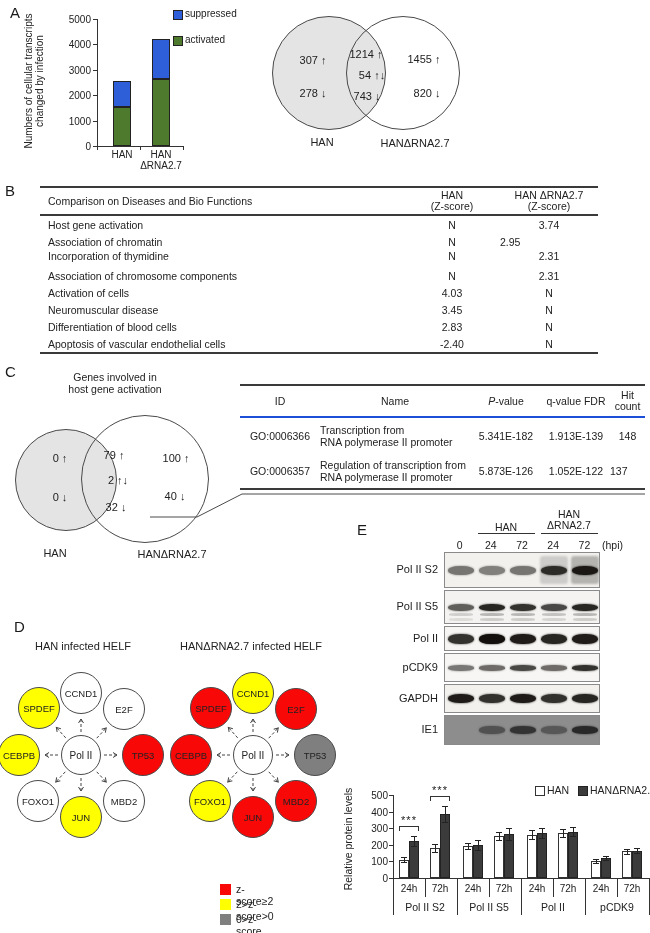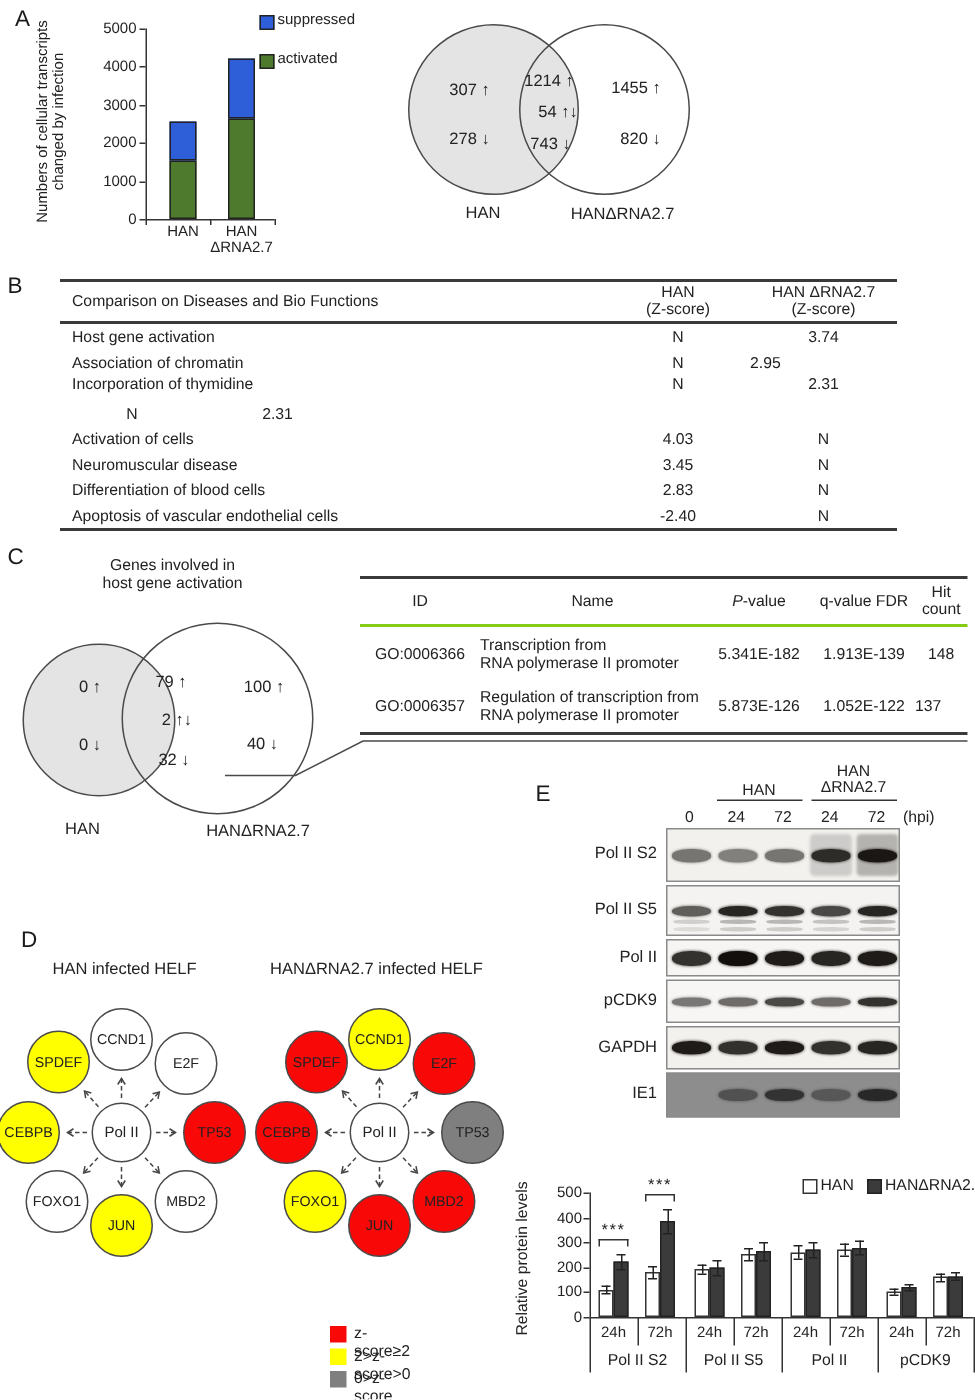--- a/index.html
+++ b/index.html
@@ -62,20 +62,21 @@
           <div style="flex: 1 1 0%; padding-left: 8px;">Association of chromatin</div>
           <div style="width: 96px; text-align: center;">N</div>
           <div style="width: 98px; ">2.95</div>
         </div>
         <div style="display: flex; align-items: flex-start; height: 17px; font-size: 10.5px;">
           <div style="flex: 1 1 0%; padding-left: 8px;">Incorporation of thymidine</div>
           <div style="width: 96px; text-align: center;">N</div>
           <div style="width: 98px; text-align: center;">2.31</div>
         </div>
         <div style="display: flex; align-items: center; height: 17px; font-size: 10.5px;">
+          <div style="flex: 1 1 0%; padding-left: 8px;">Association of chromosome components</div>
           <div style="width: 96px; text-align: center;">N</div>
           <div style="width: 98px; text-align: center;">2.31</div>
         </div>
         <div style="display: flex; align-items: center; height: 17px; font-size: 10.5px;">
           <div style="flex: 1 1 0%; padding-left: 8px;">Activation of cells</div>
           <div style="width: 96px; text-align: center;">4.03</div>
           <div style="width: 98px; text-align: center;">N</div>
         </div>
         <div style="display: flex; align-items: center; height: 17px; font-size: 10.5px;">
           <div style="flex: 1 1 0%; padding-left: 8px;">Neuromuscular disease</div>
@@ -103,21 +104,21 @@
   <div class="circle" style="left:81px;top:415px;width:128px;height:128px;background:transparent;"></div>
   <div class="abs ctr" style="left:25px;top:547px;width:60px;font-size:11px;">HAN</div>
   <div class="abs ctr" style="left:122px;top:548px;width:100px;font-size:11px;">HANΔRNA2.7</div>
   <div class="abs" id="vennC"></div>
 
   <svg width="650" height="933" style="left:0;top:0;pointer-events:none;">
     <polyline points="150,517 197,517 242,494 645,494" fill="none" stroke="#4a4a4a" stroke-width="1"></polyline>
   </svg>
 
   <div class="abs" style="left:240px;top:384px;width:405px;border-top:2px solid #3a3a3a;border-bottom:2px solid #3a3a3a;">
-    <div style="display:flex;align-items:center;height:30px;border-bottom:2px solid #84cc16;font-size:10.5px;line-height:11px;">
+    <div style="display:flex;align-items:center;height:30px;border-bottom:2px solid #1d4ed8;font-size:10.5px;line-height:11px;">
       <div class="cell" style="width:80px;">ID</div>
       <div class="cell" style="width:150px;">Name</div>
       <div class="cell" style="width:72px;">
         <span style="font-style:italic;">P</span>
           <span>-value</span>
       </div>
       <div class="cell" style="width:68px;">q-value FDR</div>
       <div class="cell" style="width:35px;flex-direction:column;">
         <span>Hit</span>
         <span>count</span>

